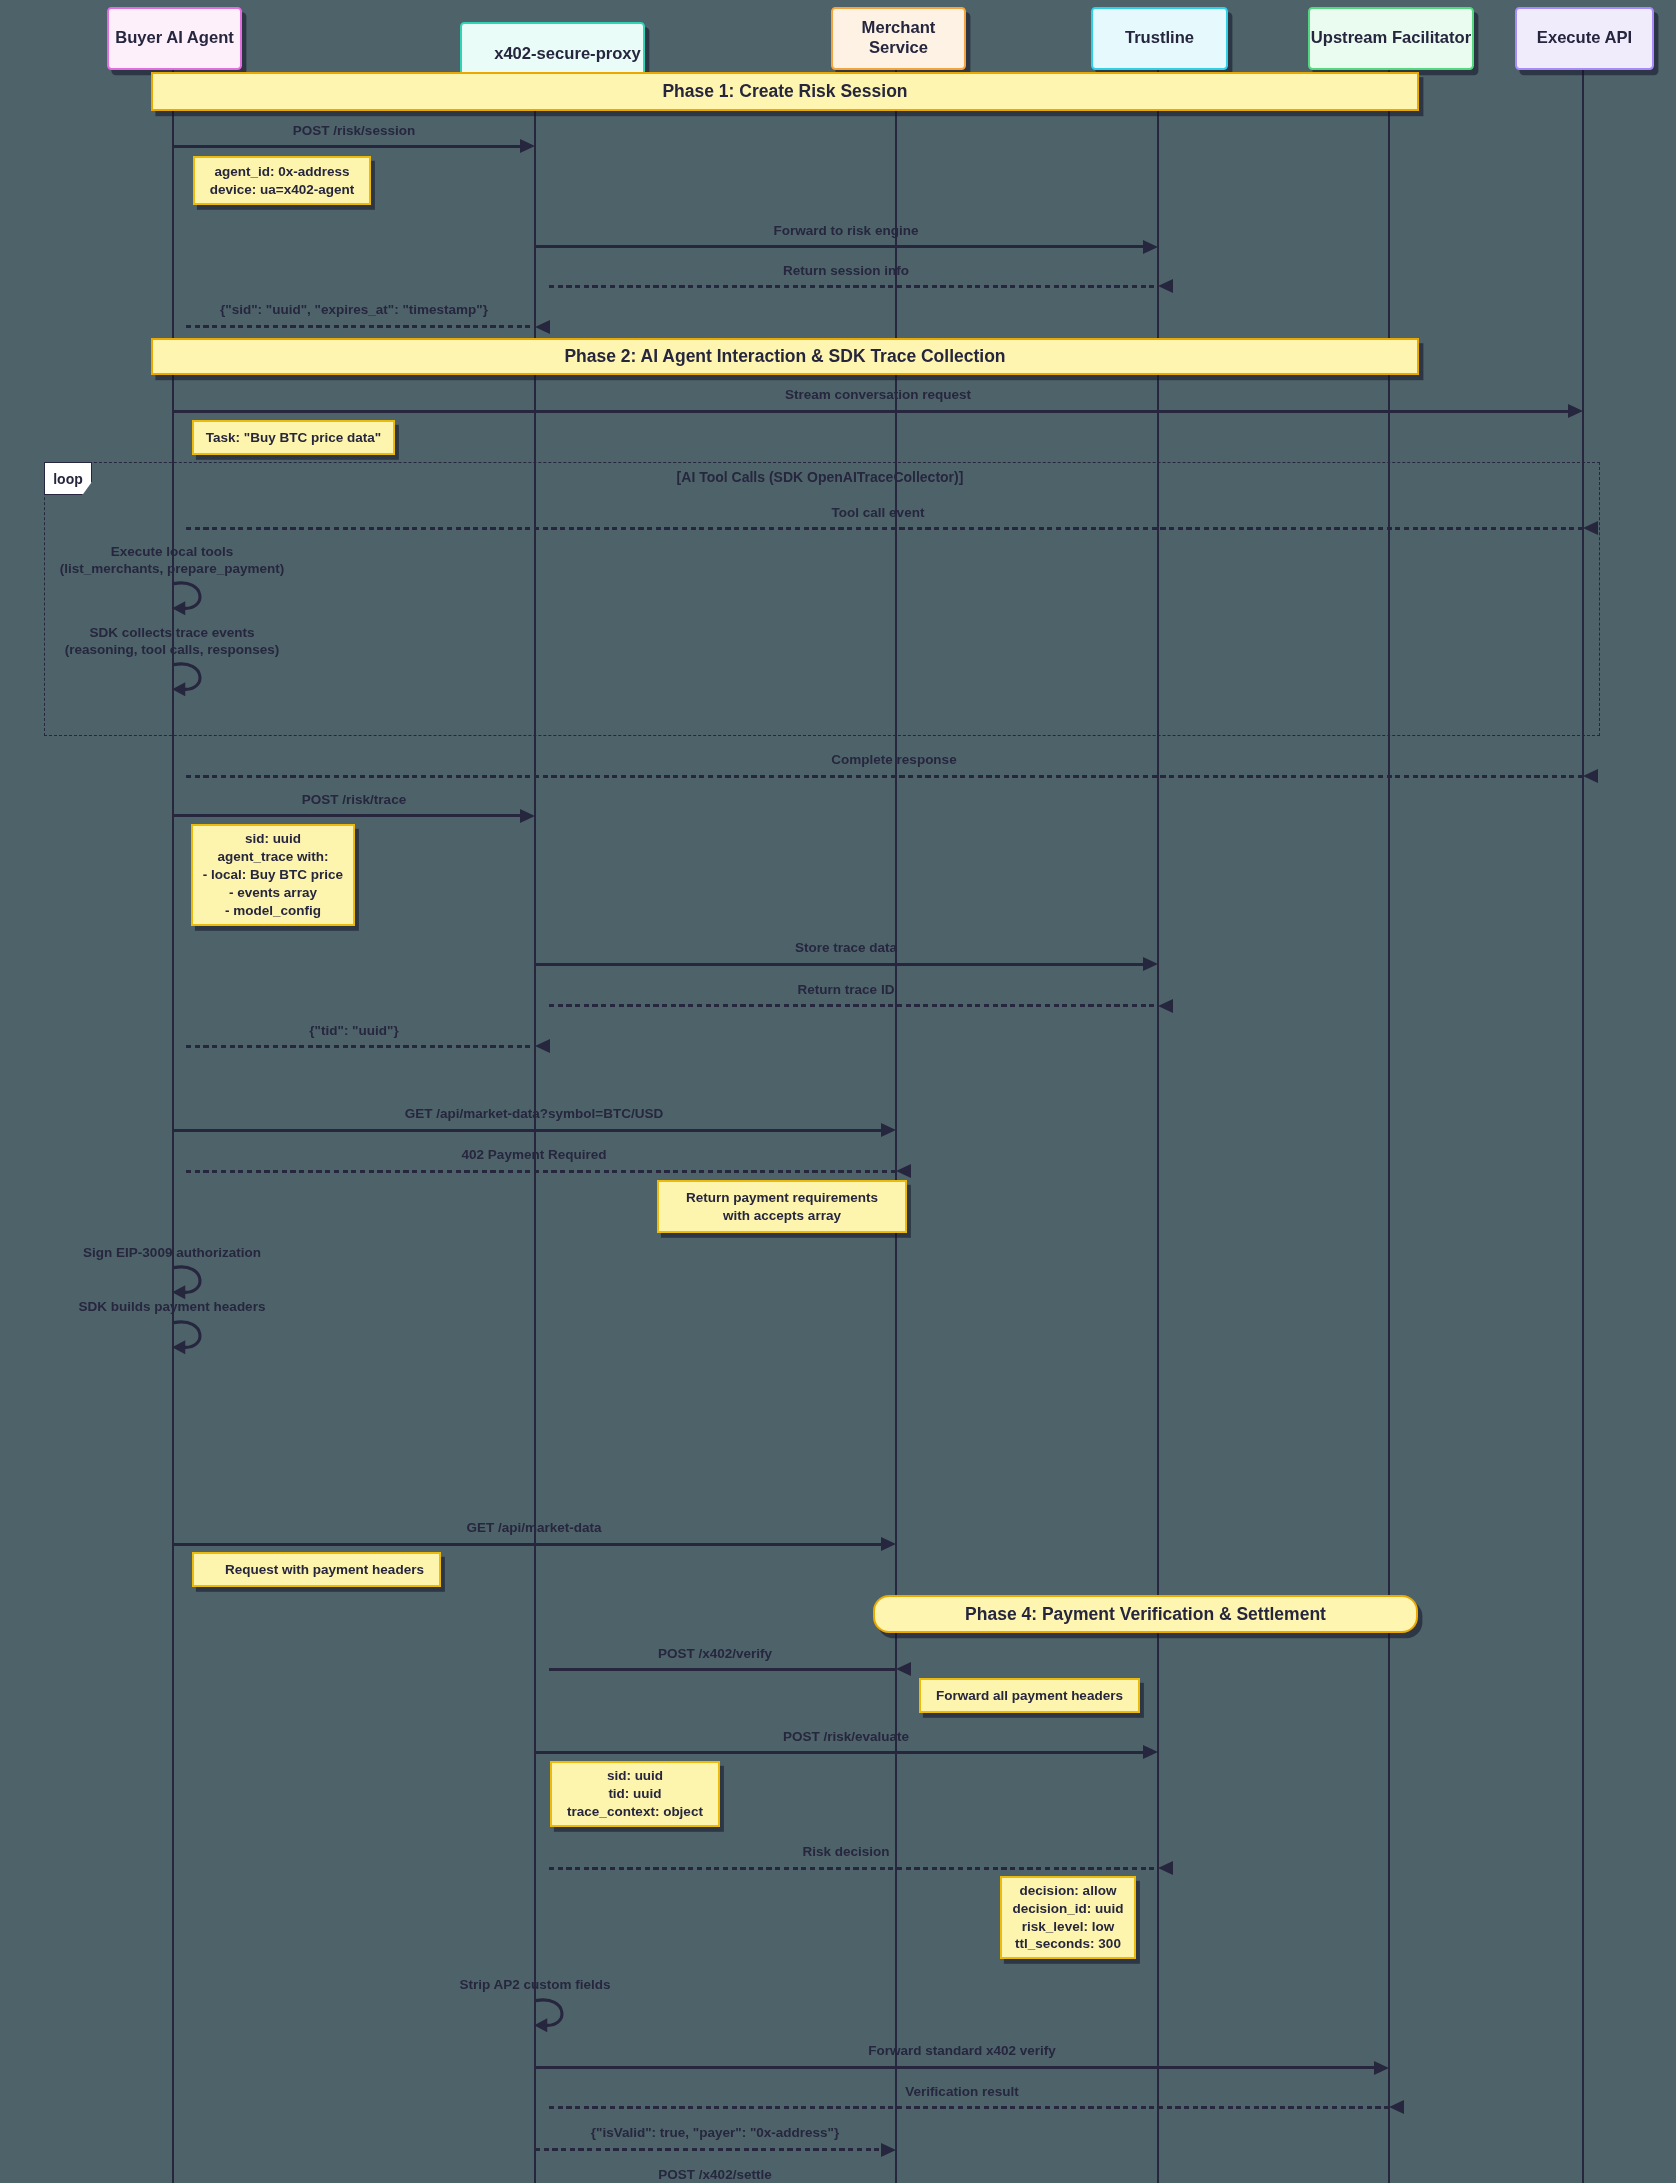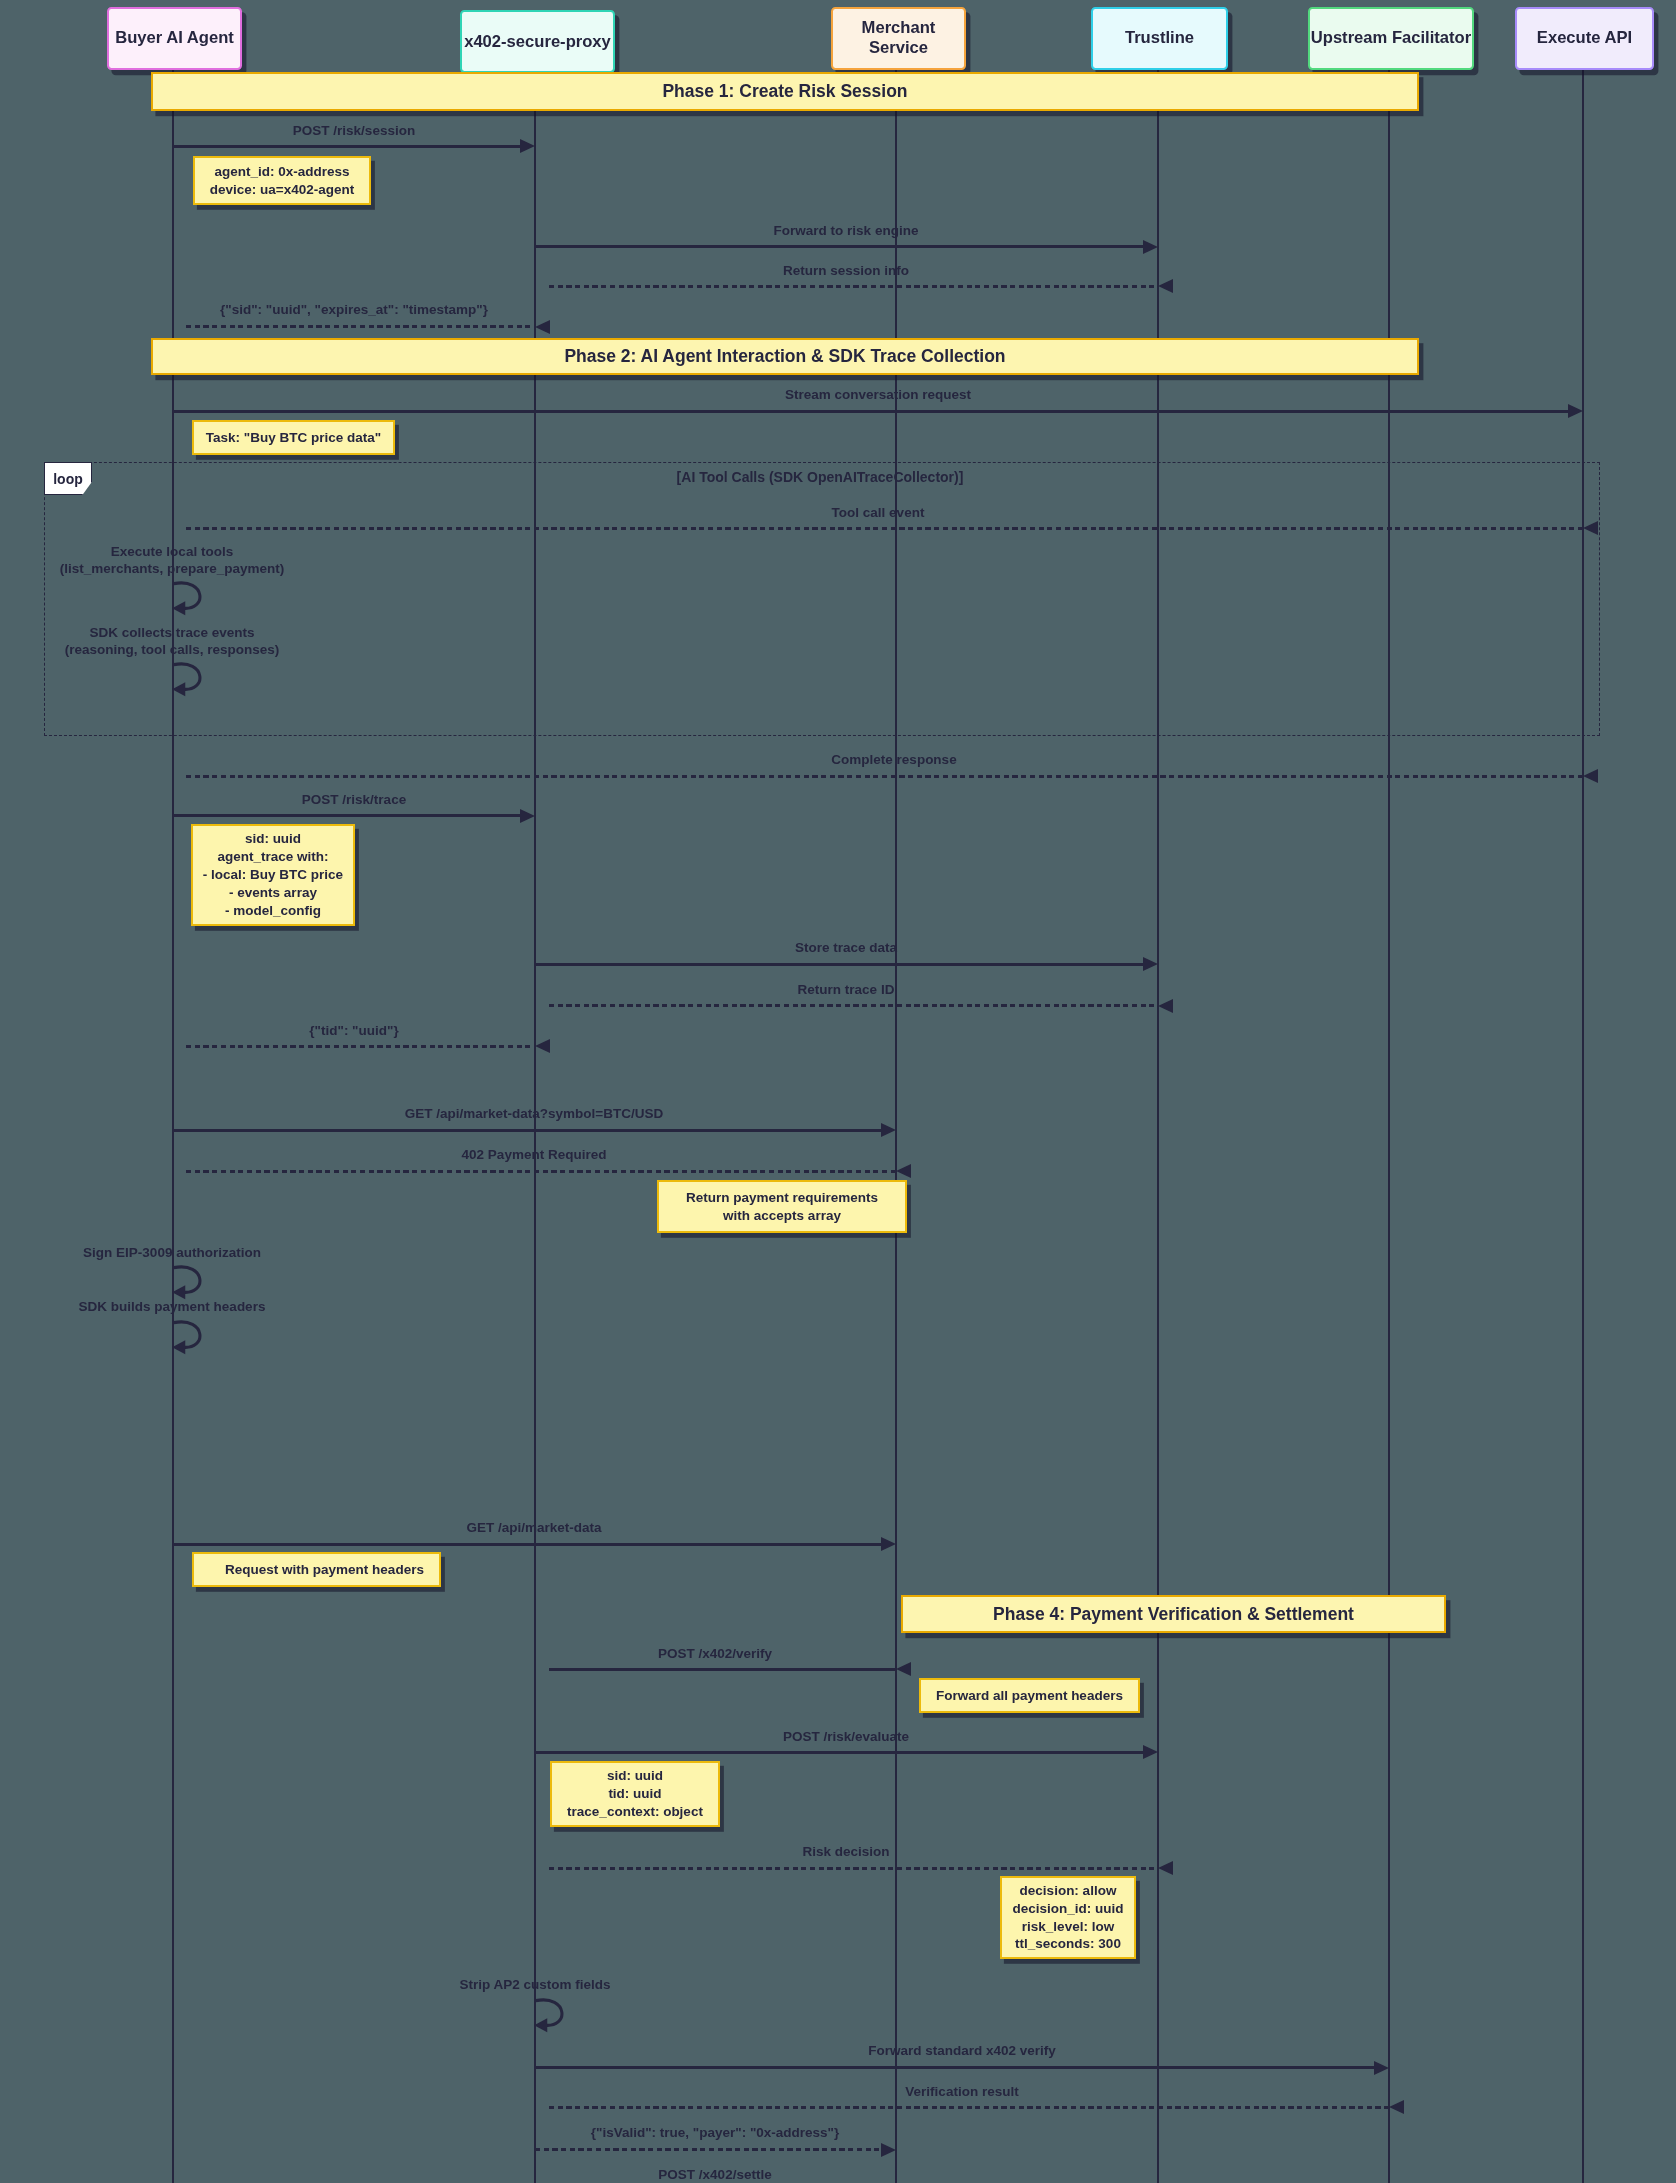--- a/index.html
+++ b/index.html
@@ -40,28 +40,28 @@
     <div class="lifeline" style="left: 172px; top: 65px; height: 2381px;"></div>
     <div class="lifeline" style="left: 534px; top: 65px; height: 2381px;"></div>
     <div class="lifeline" style="left: 895px; top: 65px; height: 2381px;"></div>
     <div class="lifeline" style="left: 1157px; top: 65px; height: 2381px;"></div>
     <div class="lifeline" style="left: 1388px; top: 65px; height: 2381px;"></div>
     <div class="lifeline" style="left: 1582px; top: 65px; height: 2381px;"></div>
     <div class="loop-box" style="left: 44px; top: 462px; width: 1554px; height: 272px;"></div>
     <div class="loop-label" style="left: 44px; top: 462px; width: 46px; height: 31px;">loop</div>
     <div class="loop-title" style="left: 820px; top: 477px;">[AI Tool Calls (SDK OpenAITraceCollector)]</div>
     <div class="actor-box" style="left: 107px; top: 6.5px; width: 131px; height: 59px; background: rgb(253, 240, 251); border: 2.6px solid rgb(224, 110, 222);">Buyer AI Agent</div>
-    <div class="actor-box" style="left: 460px; top: 10px; width: 151px; height: 59px; background: rgb(234, 252, 247); border: 2.6px solid rgb(47, 212, 181);">x402-secure-proxy</div>
+    <div class="actor-box" style="left: 460px; top: 22px; width: 151px; height: 59px; background: rgb(234, 252, 247); border: 2.6px solid rgb(47, 212, 181); padding-left: 30px;">x402-secure-proxy</div>
     <div class="actor-box" style="left: 831px; top: 6.5px; width: 131px; height: 59px; background: rgb(253, 242, 227); border: 2.6px solid rgb(245, 163, 60);">Merchant Service</div>
     <div class="actor-box" style="left: 1091px; top: 6.5px; width: 133px; height: 59px; background: rgb(230, 250, 253); border: 2.6px solid rgb(47, 207, 232);">Trustline</div>
     <div class="actor-box" style="left: 1308px; top: 6.5px; width: 162px; height: 59px; background: rgb(234, 251, 239); border: 2.6px solid rgb(82, 217, 126);">Upstream Facilitator</div>
     <div class="actor-box" style="left: 1515px; top: 6.5px; width: 135px; height: 59px; background: rgb(241, 236, 252); border: 2.6px solid rgb(167, 139, 250);">Execute API</div>
     <div class="banner" style="left: 151px; top: 72px; width: 1264px; height: 35px;">Phase 1: Create Risk Session</div>
     <div class="banner" style="left: 151px; top: 338px; width: 1264px; height: 33px;">Phase 2: AI Agent Interaction &amp; SDK Trace Collection</div>
-    <div class="banner" style="left: 901px; top: 1595px; width: 541px; height: 34px;">Phase 4: Payment Verification &amp; Settlement</div>
+    <div class="banner" style="left: 873px; top: 1595px; width: 541px; height: 34px; border-radius: 16px;">Phase 4: Payment Verification &amp; Settlement</div>
     <div class="msg-line-solid" style="left: 172px; top: 145px; width: 348px;"></div>
     <div class="arrowhead arrow-right" style="left: 520px; top: 139px;"></div>
     <div class="msg-label" style="left: 354px; top: 131px;">POST /risk/session</div>
     <div class="msg-line-solid" style="left: 535px; top: 245px; width: 609px;"></div>
     <div class="arrowhead arrow-right" style="left: 1143px; top: 240px;"></div>
     <div class="msg-label" style="left: 846px; top: 231px;">Forward to risk engine</div>
     <div class="msg-line-dashed" style="left: 549px; top: 285px; width: 609px;"></div>
     <div class="arrowhead arrow-left" style="left: 1158px; top: 279px;"></div>
     <div class="msg-label" style="left: 846px; top: 271px;">Return session info</div>
     <div class="msg-line-dashed" style="left: 186px; top: 325px; width: 348px;"></div>

